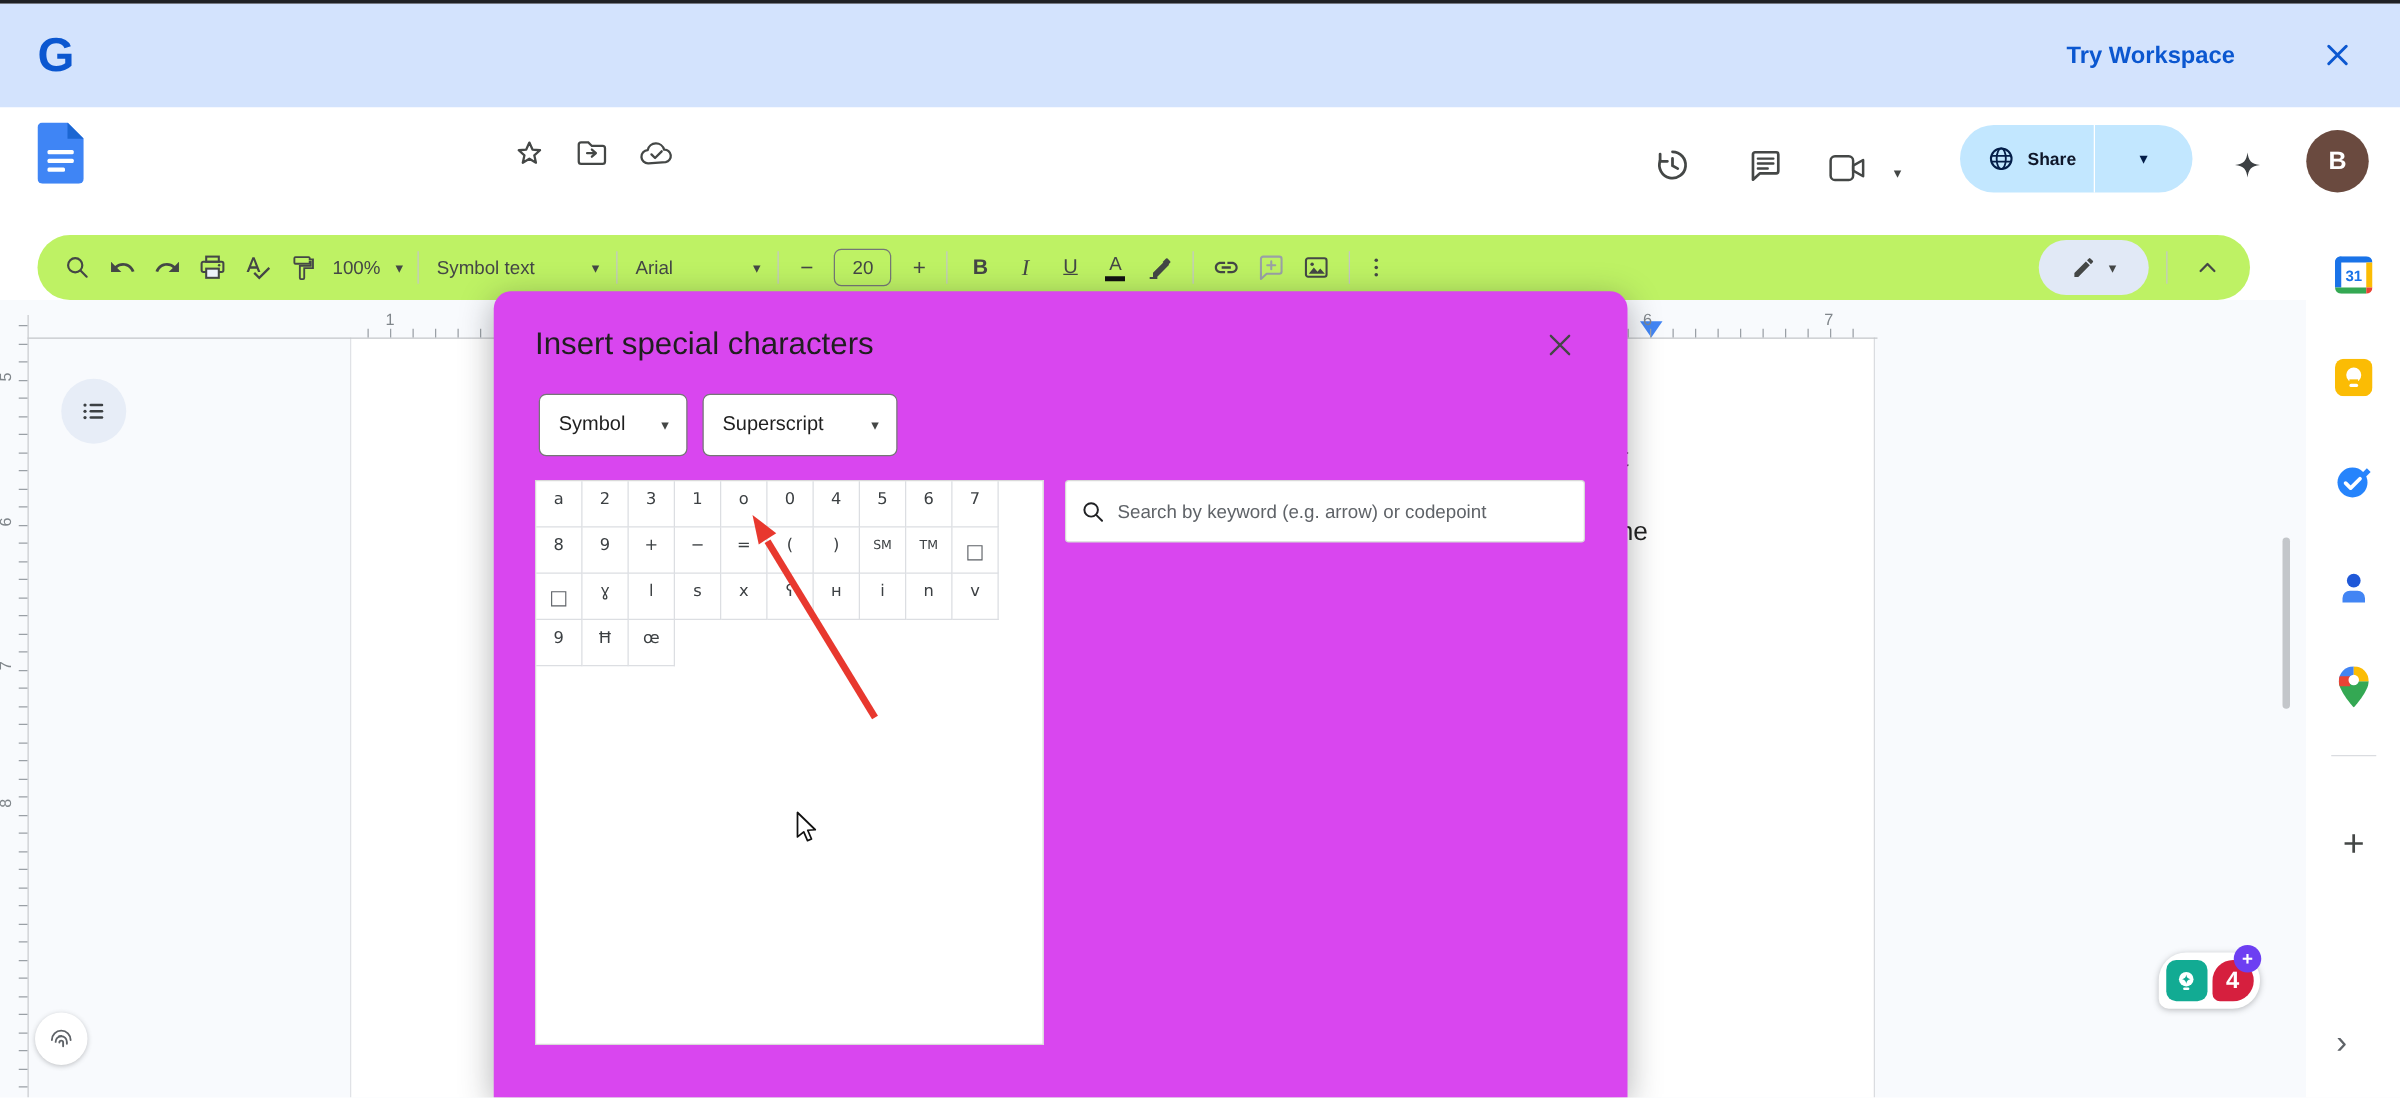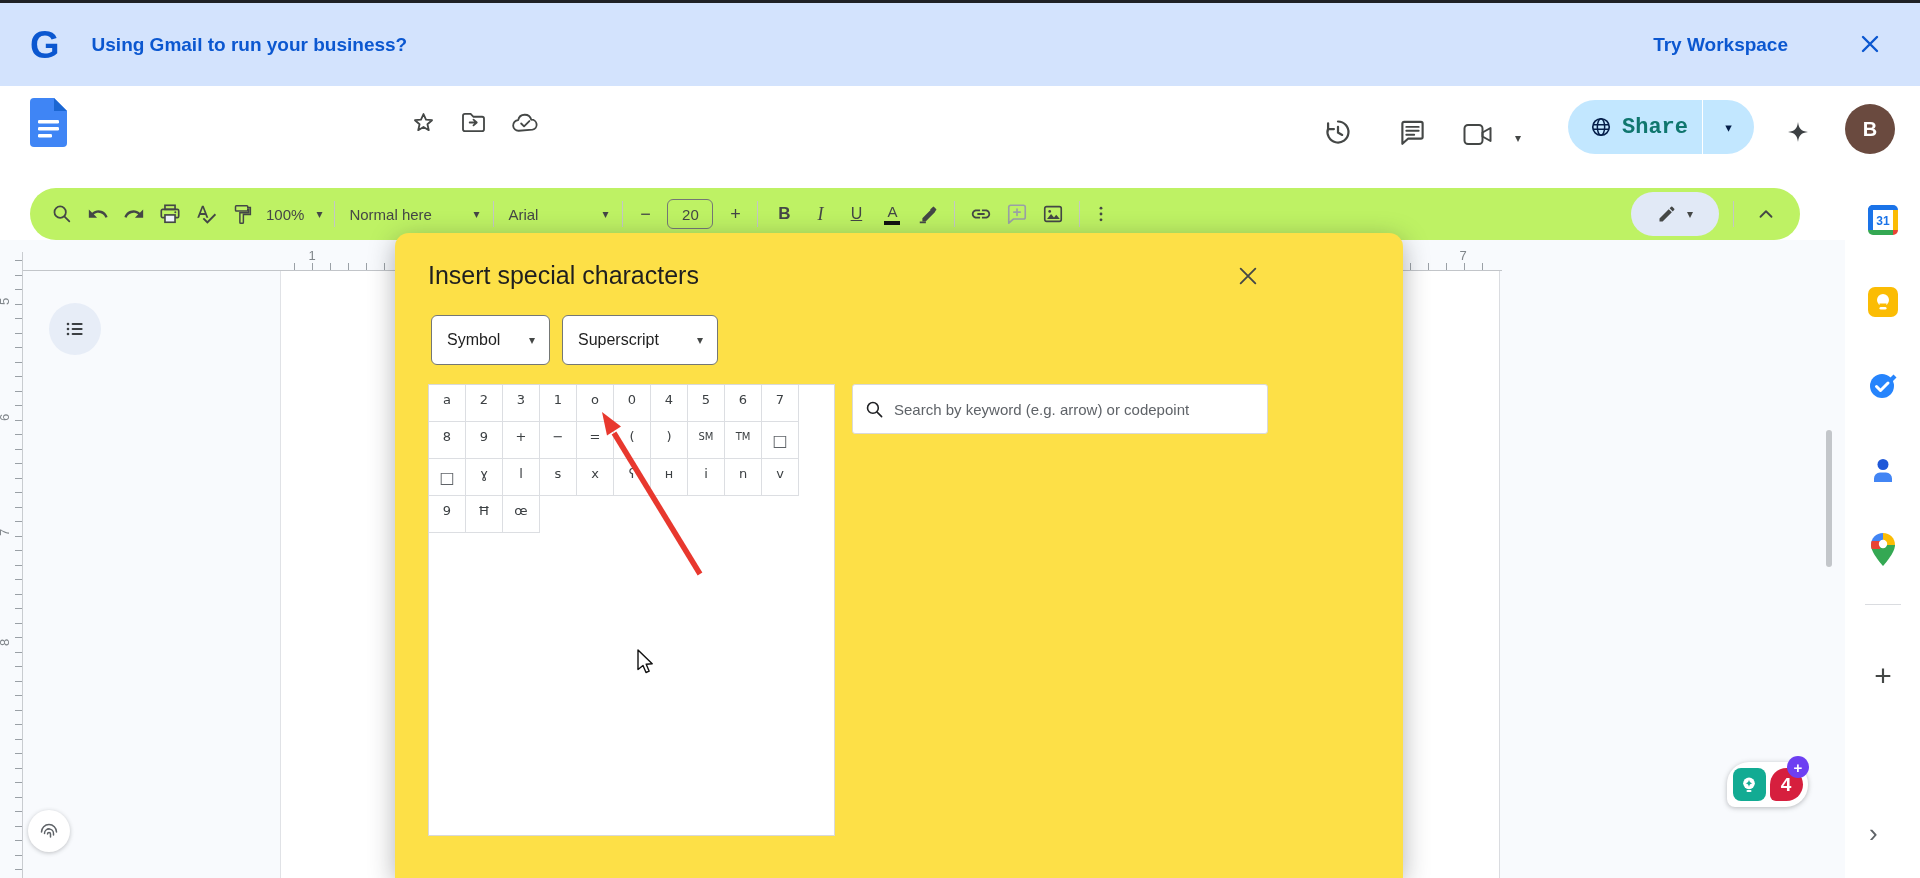--- a/index.html
+++ b/index.html
@@ -28,21 +28,21 @@
   .header { position:absolute; left:0; top:86px; width:1920px; height:100px; background:#fff; }
   .docs-icon { position:absolute; left:30px; top:12px; }
   .doc-title { position:absolute; left:74px; top:14px; font-size:23px; color:#1f1f1f; white-space:nowrap; }
   .title-icons { position:absolute; left:412px; top:25px; display:flex; gap:26px; align-items:center; }
   .menu-bar { position:absolute; left:62px; top:56px; display:flex; }
   .menu-item { font-size:16px; color:#202124; padding:4px 13px; line-height:24px; cursor:pointer; border-radius:8px; }
   .hdr-btn { position:absolute; width:40px; height:40px; display:flex; align-items:center; justify-content:center; cursor:pointer; }
   .share-pill { position:absolute; left:1568px; top:14px; width:186px; height:54px; background:#c2e7ff;
                 border-radius:27px; display:flex; align-items:center; cursor:pointer; }
   .share-main { display:flex; align-items:center; gap:10px; padding:0 14px 0 22px; height:100%; }
-  .share-label { font-size:22px; font-weight:700; color:#0f766e;font-family:Liberation Mono, monospace; }
+  .share-label { font-size:14px; font-weight:700; color:#0f172a; }
   .share-div { width:1px; height:54px; background:#ffffff; }
   .share-caret { flex:1; text-align:center; font-size:13px; color:#041e49; }
   .avatar { position:absolute; left:1845px; top:18px; width:50px; height:50px; border-radius:50%;
             background:#6a4a3f; color:#fff; font-size:20px; font-weight:700;
             display:flex; align-items:center; justify-content:center; cursor:pointer; }
 
   
   .toolbar { position:absolute; left:30px; top:188px; width:1770px; height:52px; background:#bef264;
              border-radius:26px; display:flex; align-items:center; padding:0 16px 0 14px; }
   .tb-btn { width:36px; height:36px; border-radius:50%; display:flex; align-items:center; justify-content:center;
@@ -93,21 +93,21 @@
   .addon-badge { position:absolute; left:1727px; top:762px; width:81px; height:45px; background:#fff;
                  border-radius:22px 22px 22px 8px; box-shadow:0 1px 5px rgba(60,64,67,.35);
                  display:flex; align-items:center; justify-content:center; gap:4px; cursor:pointer; z-index:5; }
   .addon-bulb { width:33px; height:33px; border-radius:8px; background:#12ab93; display:flex; align-items:center; justify-content:center; }
   .addon-count { width:33px; height:33px; border-radius:50% 50% 50% 6px; background:#d61f3e; color:#fff;
                  font-size:19px; font-weight:700; display:flex; align-items:center; justify-content:center; }
   .addon-plus { position:absolute; left:60px; top:-6px; width:22px; height:22px; border-radius:50%; background:#6d3ff2;
                 color:#fff; font-size:15px; font-weight:700; display:flex; align-items:center; justify-content:center; }
 
   
-  .dialog { position:absolute; left:395px; top:233px; width:1008px; height:645px; background:#fde047;
+  .dialog { position:absolute; left:395px; top:233px; width:907px; height:645px; background:#d946ef;
             border-radius:14px 14px 0 0; box-shadow:0 6px 26px rgba(32,33,36,.35); z-index:10; }
   .dlg-title { position:absolute; left:33px; top:28px; font-size:25px; color:#1f1f1f; }
   .dlg-close { position:absolute; left:838px; top:28px; width:30px; height:30px; display:flex;
                align-items:center; justify-content:center; cursor:pointer; }
   .dlg-select { position:absolute; top:82px; height:50px; border:1px solid #747775; border-radius:6px;
                 display:flex; align-items:center; justify-content:space-between; padding:0 14px 0 15px;
                 font-size:16px; color:#1f1f1f; cursor:pointer; background:#fff; }
   .dlg-select .caret { margin-left:12px; }
   .sel-symbol { left:36px; width:119px; }
   .sel-subcat { left:167px; width:156px; }
@@ -131,21 +131,20 @@
 
   .overlay-svg { position:absolute; left:0; top:0; width:1920px; height:878px; pointer-events:none; z-index:20; }
 </style>
 </head>
 <body>
 
 <div class="top-strip"></div>
 
 <div class="banner">
   <div class="g-logo">G</div>
-  <div class="b-bold">Using Gmail to run your business?</div>
   <div class="spacer"></div>
   <div class="b-cta">Try Workspace</div>
   <div class="b-close">
     <svg width="24" height="24" viewBox="0 0 24 24">
         <path d="M5 5 L19 19 M19 5 L5 19" stroke="#0b57d0" stroke-width="2.4" stroke-linecap="round"></path>
       </svg>
   </div>
 </div>
 
 <div class="header">
@@ -258,21 +257,21 @@
     <svg width="21" height="21" viewBox="0 0 24 24">
         <path d="M18 4V3c0-.55-.45-1-1-1H5c-.55 0-1 .45-1 1v4c0 .55.45 1 1 1h12c.55 0 1-.45 1-1V6h1v4H9v11c0 .55.45 1 1 1h2c.55 0 1-.45 1-1v-9h8V4h-3z" fill="none" stroke="#444746" stroke-width="1.7"></path>
       </svg>
   </div>
   <div class="tb-ctl" style="margin:0 4px 0 6px;">
     <span class="tb-text">100%</span>
     <span class="caret" style="margin-left:12px;">▾</span>
   </div>
   <div class="tb-div"></div>
   <div class="tb-ctl" style="width:142px; justify-content:space-between; padding:0 6px;">
-    <span class="tb-text">Normal here</span>
+    <span class="tb-text">Symbol text</span>
     <span class="caret">▾</span>
   </div>
   <div class="tb-div"></div>
   <div class="tb-ctl" style="width:112px; justify-content:space-between; padding:0 6px;">
     <span class="tb-text">Arial</span>
     <span class="caret">▾</span>
   </div>
   <div class="tb-div"></div>
   <div class="tb-btn" style="width:28px;">
       <span class="tb-text" style="font-size:18px;">−</span>

